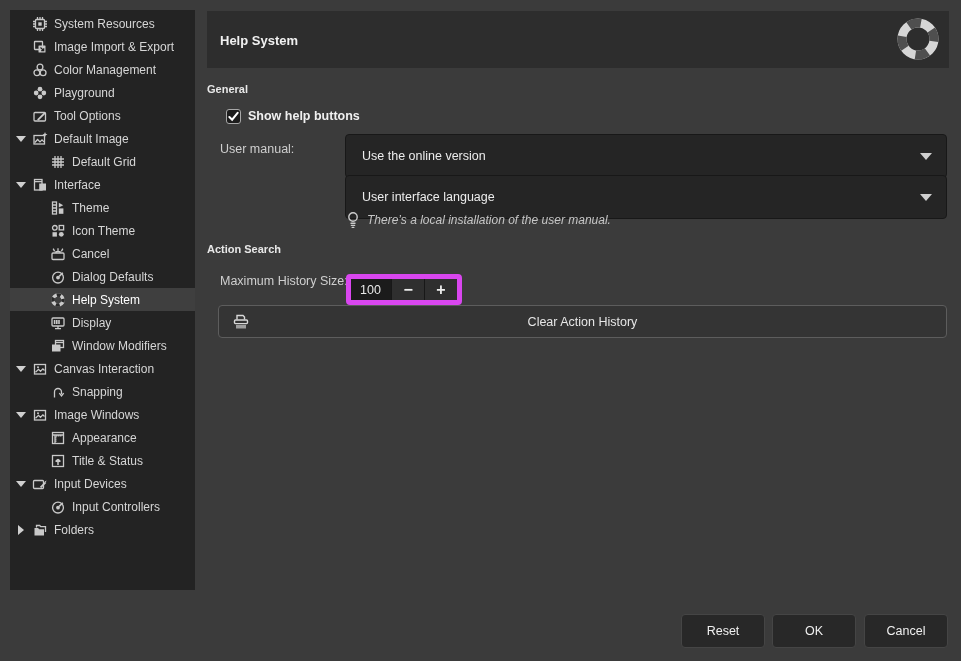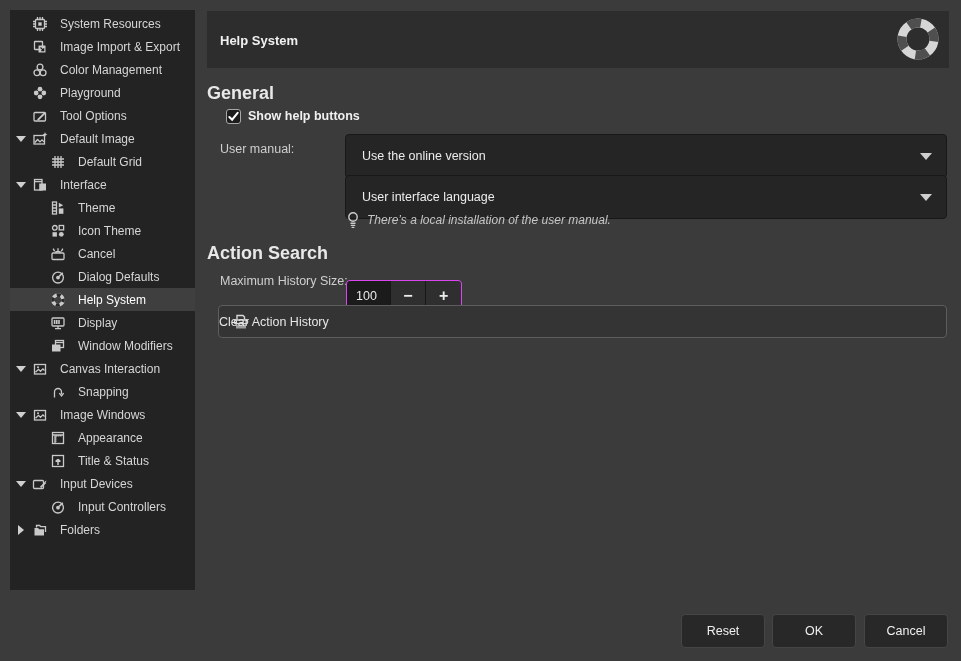--- a/index.html
+++ b/index.html
@@ -13,27 +13,27 @@
     position:absolute;left:10px;top:10px;width:185px;height:580px;
     background:#232323;padding-top:2px;box-sizing:border-box;
   }
   .tree-row{display:flex;align-items:center;height:23px;color:#d6d6d6;font-size:12px;cursor:default;white-space:nowrap;}
   .tree-row.selected{background:#3f3f3f;color:#ffffff;}
   .expander{width:22px;height:23px;display:flex;align-items:center;justify-content:center;flex:0 0 auto;}
   .lvl2 .expander{width:40px;}
   .tri-down{width:0;height:0;border-left:5px solid transparent;border-right:5px solid transparent;border-top:6px solid #d0d0d0;}
   .tri-right{width:0;height:0;border-top:5px solid transparent;border-bottom:5px solid transparent;border-left:6px solid #d0d0d0;}
   .tree-icon{width:16px;height:16px;flex:0 0 auto;display:flex;align-items:center;justify-content:center;}
-  .tree-label{margin-left:12px;}
+  .tree-label{margin-left:6px;}
   
   #panel-header{position:absolute;left:207px;top:11px;width:742px;height:57px;background:#2d2d2d;}
   #panel-title{position:absolute;left:13px;top:50%;transform:translateY(-50%);font-size:13px;font-weight:bold;color:#f1f1f1;}
   #panel-ring{position:absolute;right:7px;top:4px;width:48px;height:48px;}
   
-  .section-label{position:absolute;font-size:18px;font-weight:bold;color:#e8e8e8;}
+  .section-label{position:absolute;font-size:11px;font-weight:bold;color:#e8e8e8;}
   #general-label{left:207px;top:83px;}
   #action-search-label{left:207px;top:243px;}
   
   #checkbox-row{position:absolute;left:226px;top:106px;height:20px;display:flex;align-items:center;gap:7px;}
   #checkbox{width:15px;height:15px;background:#1c1c1c;border:1px solid #a8a8a8;border-radius:3px;box-sizing:border-box;display:flex;align-items:center;justify-content:center;}
   #checkbox-label{font-size:12.5px;font-weight:600;color:#f0f0f0;}
   
   .form-label{position:absolute;font-size:12.5px;color:#cfcfcf;}
   #user-manual-label{left:220px;top:134px;height:30px;line-height:30px;}
   #max-history-label{left:220px;top:266px;height:31px;line-height:31px;}
@@ -45,27 +45,27 @@
   }
   #dropdown-user-manual{top:134px;}
   #dropdown-language{top:175px;}
   .dropdown .dd-text{padding-left:16px;}
   .dd-arrow{position:absolute;right:14px;top:50%;margin-top:-3px;width:0;height:0;
     border-left:6px solid transparent;border-right:6px solid transparent;border-top:7px solid #cfcfcf;}
   
   #hint-row{position:absolute;left:346px;top:210px;height:20px;display:flex;align-items:center;gap:7px;}
   #hint-text{font-size:12px;font-style:italic;color:#c6c6c6;}
   
-  #spinbox{position:absolute;left:346px;top:280px;width:116px;height:31px;border:1px solid #d946ef;border-radius:4px;box-sizing:border-box;display:flex;overflow:hidden;background:#d946ef;}
+  #spinbox{position:absolute;left:346px;top:274px;width:116px;height:31px;border:5px solid #d946ef;border-radius:4px;box-sizing:border-box;display:flex;overflow:hidden;background:#d946ef;}
   #spin-value{width:43px;background:#1b1b1b;color:#e8e8e8;font-size:12.5px;display:flex;align-items:center;padding-left:9px;box-sizing:border-box;}
   .spin-btn{width:36px;display:flex;align-items:center;justify-content:center;color:#ededed;font-size:16px;font-weight:bold;border-left:1px solid #181818;box-sizing:border-box;background:#2f2f2f;}
   
   #clear-button{position:absolute;left:218px;top:305px;width:729px;height:33px;background:#343434;border:1px solid #5d5d5d;border-radius:4px;box-sizing:border-box;}
   #clear-icon{position:absolute;left:12px;top:50%;transform:translateY(-50%);width:20px;height:20px;}
-  #clear-label{position:absolute;left:0;right:0;top:50%;transform:translateY(-50%);font-size:12.5px;color:#e6e6e6;}
+  #clear-label{position:absolute;left:0;right:0;top:50%;transform:translateY(-50%);text-align:center;font-size:12.5px;color:#e6e6e6;}
   
   .dlg-btn{position:absolute;top:614px;width:84px;height:34px;background:#282828;border:1px solid #454545;border-radius:4px;box-sizing:border-box;color:#f0f0f0;font-size:12.5px;display:flex;align-items:center;justify-content:center;font-family:inherit;}
   #help-button{left:13px;}
   #reset-button{left:681px;}
   #ok-button{left:772px;}
   #cancel-button{left:864px;}
 </style>
 </head>
 <body>
 

